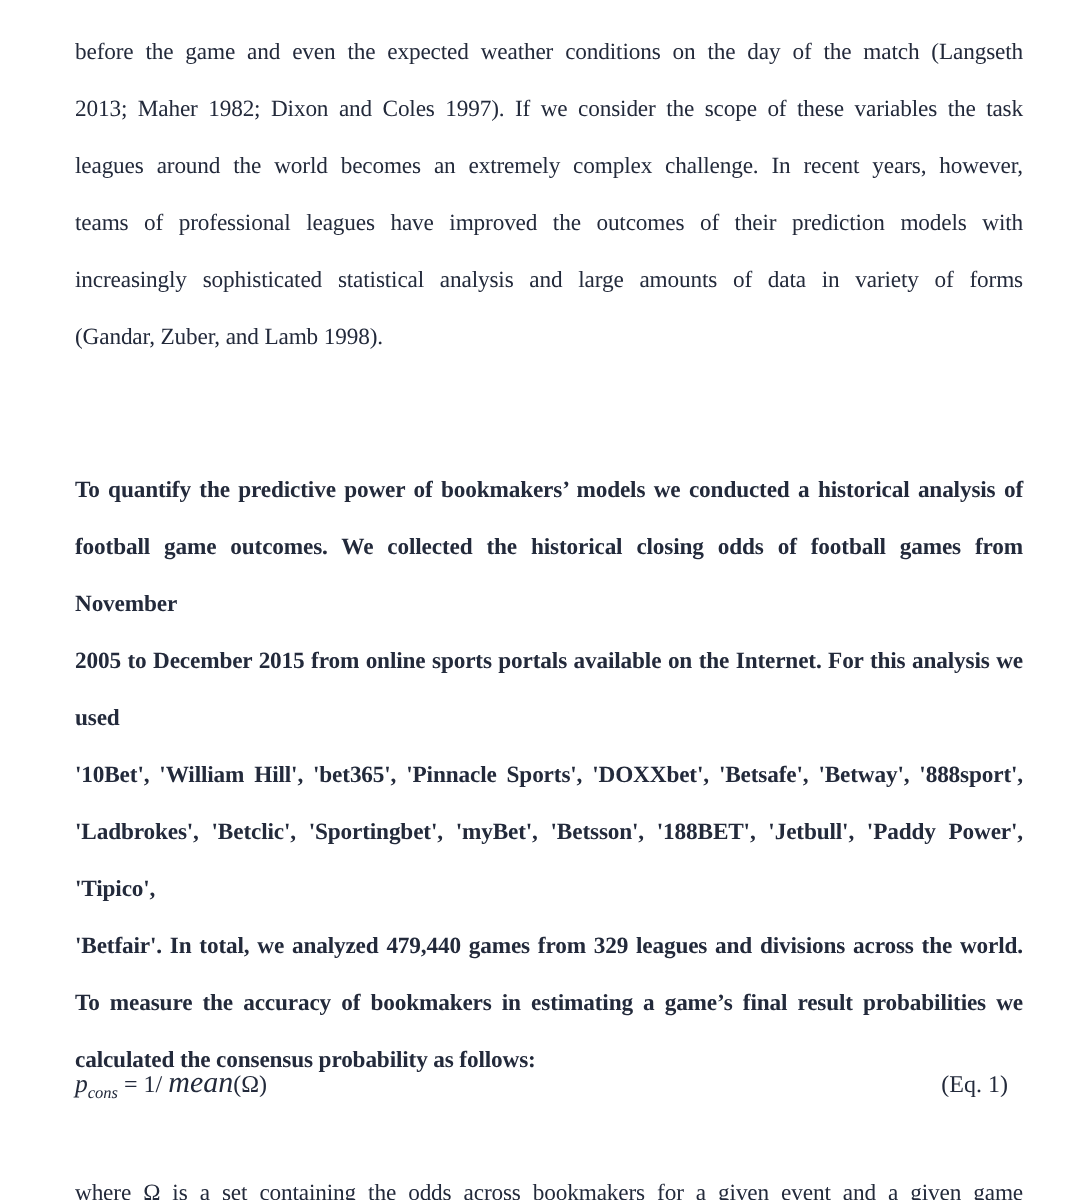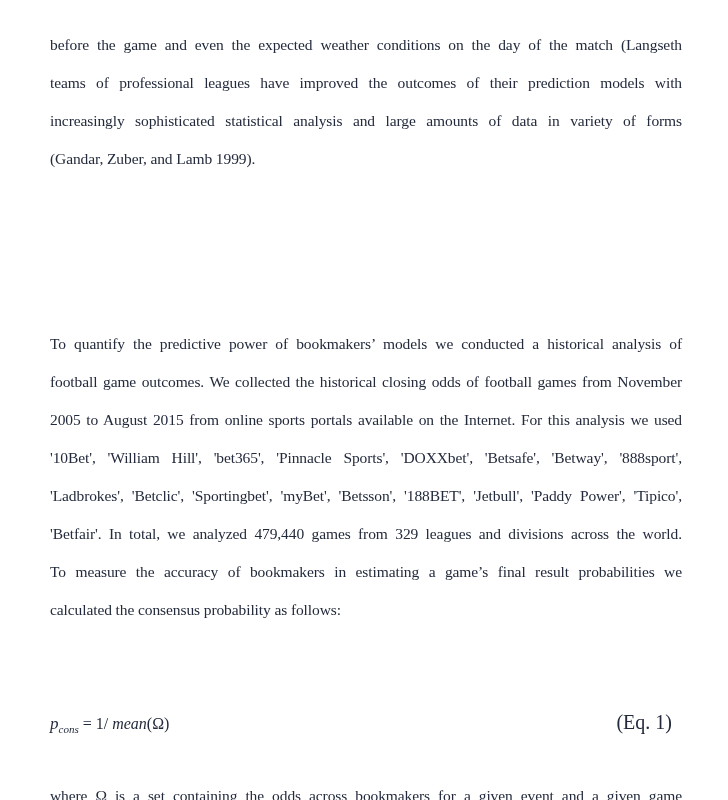--- a/index.html
+++ b/index.html
@@ -34,22 +34,22 @@
     letter-spacing: -0.1px;
     white-space: normal;
     text-align: justify;
     text-align-last: justify;
     -moz-text-align-last: justify;
   }
   .para-line.last {
     text-align-last: left;
     -moz-text-align-last: left;
   }
-  #para1 { top: 26px; }
-  #para2 { top: 325px; }
+  #para1 { top: 16px; }
+  #para2 { top: 308px; font-weight: bold; }
   #equation-row {
     top: 703px;
     display: flex;
     justify-content: space-between;
     align-items: baseline;
     line-height: 38px;
     font-size: 16px;
   }
   .eq-var {
     font-style: italic;
@@ -61,47 +61,49 @@
     vertical-align: sub;
     letter-spacing: 0;
     text-align: right;
   }
   .eq-plain {
     font-style: normal;
     font-size: 16px;
   }
   .eq-italic {
     font-style: italic;
-    font-size: 16px;
+    font-size: 20px;
   }
   .eq-label {
     font-style: normal;
-    font-size: 20px;
+    font-size: 16px;
     padding-right: 10px;
   }
   #footer-cut {
     top: 777px;
   }
 </style>
 </head>
 <body>
 
 <div class="page">
 
   <div class="text-block" id="para1">
     <span class="para-line">before the game and even the expected weather conditions on the day of the match (Langseth</span>
+    <span class="para-line">2013; Maher 1982; Dixon and Coles 1997). If we consider the scope of these variables the task</span>
+    <span class="para-line">leagues around the world becomes an extremely complex challenge. In recent years, however,</span>
     <span class="para-line">teams of professional leagues have improved the outcomes of their prediction models with</span>
     <span class="para-line">increasingly sophisticated statistical analysis and large amounts of data in variety of forms</span>
-    <span class="para-line last">(Gandar, Zuber, and Lamb 1999).</span>
+    <span class="para-line last">(Gandar, Zuber, and Lamb 1998).</span>
   </div>
 
   <div class="text-block" id="para2">
     <span class="para-line">To quantify the predictive power of bookmakers’ models we conducted a historical analysis of</span>
     <span class="para-line">football game outcomes. We collected the historical closing odds of football games from November</span>
-    <span class="para-line">2005 to August 2015 from online sports portals available on the Internet. For this analysis we used</span>
+    <span class="para-line">2005 to December 2015 from online sports portals available on the Internet. For this analysis we used</span>
     <span class="para-line">'10Bet', 'William Hill', 'bet365', 'Pinnacle Sports', 'DOXXbet', 'Betsafe', 'Betway', '888sport',</span>
     <span class="para-line">'Ladbrokes', 'Betclic', 'Sportingbet', 'myBet', 'Betsson', '188BET', 'Jetbull', 'Paddy Power', 'Tipico',</span>
     <span class="para-line">'Betfair'. In total, we analyzed 479,440 games from 329 leagues and divisions across the world.</span>
     <span class="para-line">To measure the accuracy of bookmakers in estimating a game’s final result probabilities we</span>
     <span class="para-line last">calculated the consensus probability as follows:</span>
   </div>
 
   <div class="text-block" id="equation-row">
     <span>
       <span class="eq-var">p</span><span class="eq-sub">cons</span><span class="eq-plain"> = 1/ </span><span class="eq-italic">mean</span><span class="eq-plain">(Ω)</span>

